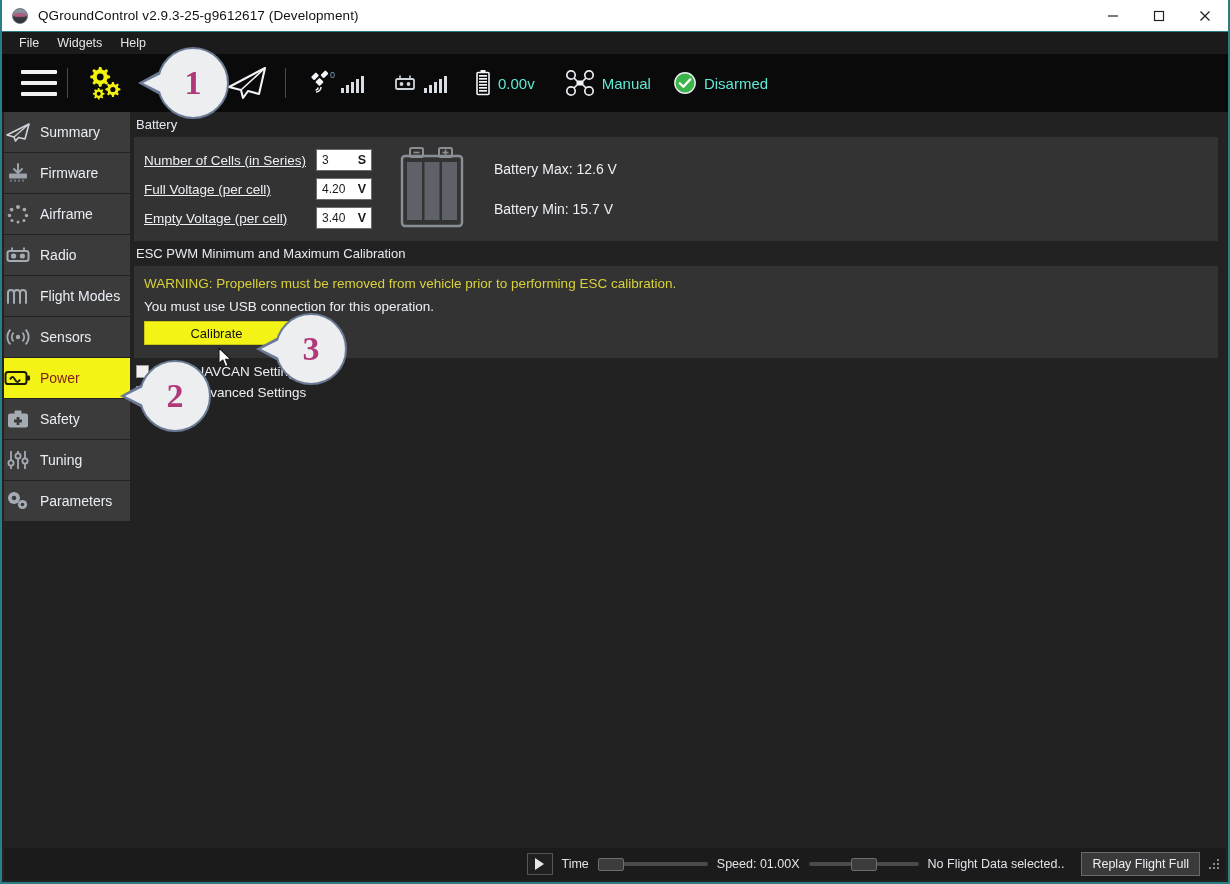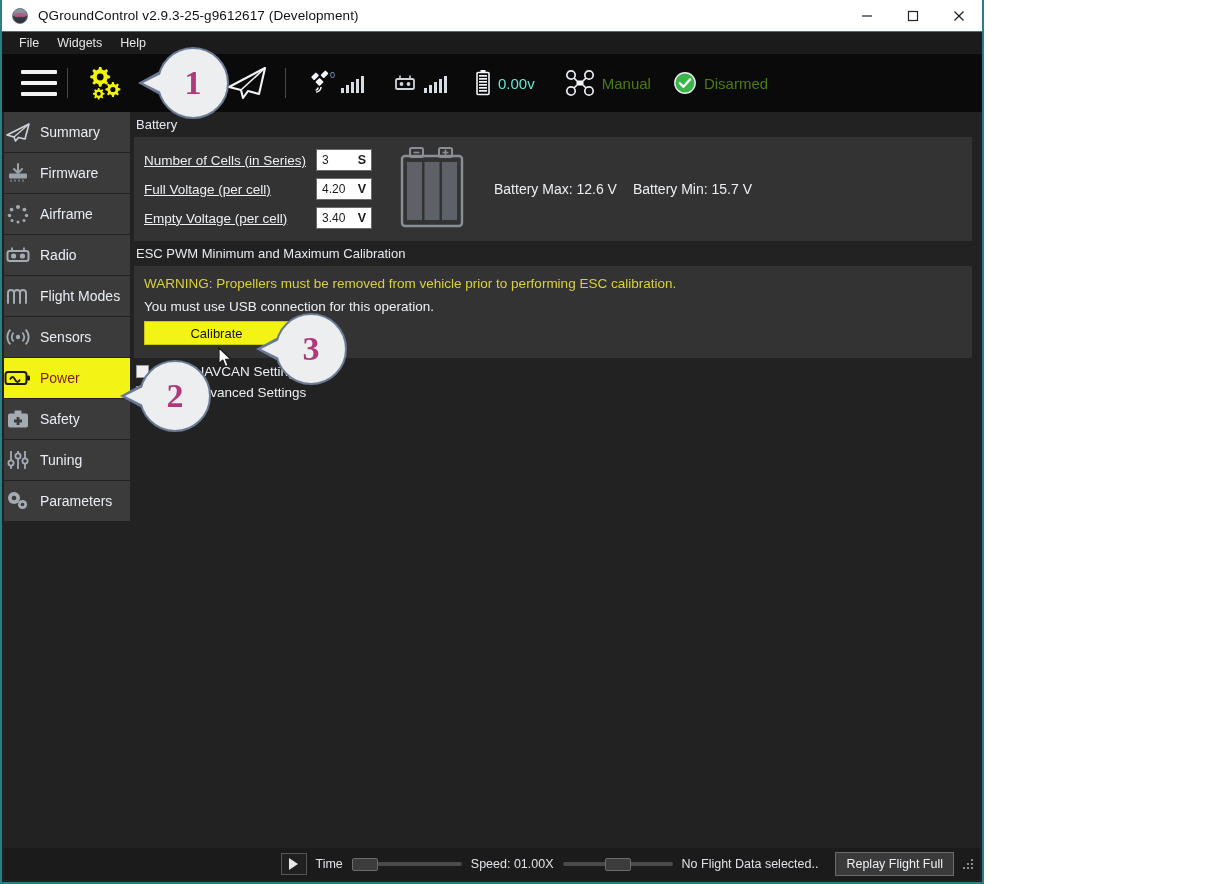--- a/index.html
+++ b/index.html
@@ -6,21 +6,21 @@
     margin: 0;
     padding: 0;
     background: #ffffff;
   }
   body {
     font-family: "Liberation Sans", sans-serif;
     -webkit-font-smoothing: antialiased;
   }
   #app {
     position: relative;
-    width: 984px;
+    width: 1230px;
     height: 884px;
     overflow: hidden;
     background: #222222;
     box-sizing: border-box;
     border-left: 2px solid #2a7f86;
     border-right: 2px solid #2a7f86;
     border-bottom: 2px solid #2a7f86;
   }
 
   
@@ -113,21 +113,21 @@
     margin-left: 19px;
     display:flex; flex-direction:column; justify-content:space-between;
     flex: 0 0 auto;
   }
   .hamburger span {
     display:block; height: 4px; background: #f2f2f2; border-radius: 1px;
   }
   .tb-icon { flex: 0 0 auto; display:flex; align-items:center; }
   .tb-label {
     font-size: 15px;
-    color: #4d7c0f;
+    color: #5eead4;
     margin-left: 7px;
     white-space: nowrap;
   }
   .tb-group { display:flex; align-items:center; flex: 0 0 auto; }
   .sat-count {
     font-size: 9px;
     color: #7f9ec9;
     position: relative;
     top: -8px;
     left: -4px;
@@ -212,22 +212,22 @@
     justify-content: space-between;
     padding: 0 5px;
     font-size: 12px;
     color: #1a1a1a;
   }
   .num-field .unit { font-weight: bold; font-size: 12.5px; }
   .bat-graphic { margin-left: 24px; }
   .bat-readouts {
     margin-left: 26px;
     display: flex;
-    flex-direction: row;
-    gap: 16px;
+    flex-direction: column;
+    gap: 24px;
     color: #eceff3;
     font-size: 14px;
   }
 
   
   #esc-panel {
     height: 92px;
     padding: 10px 0 0 10px;
     position: relative;
   }

